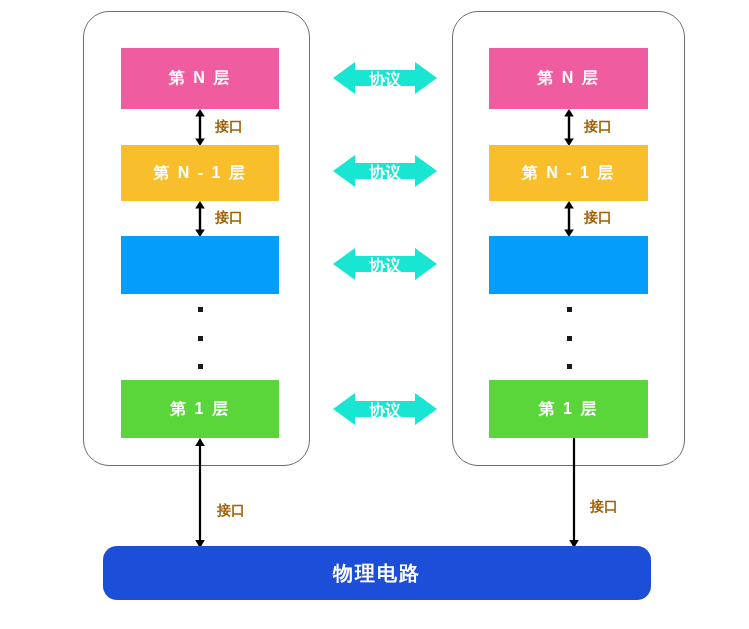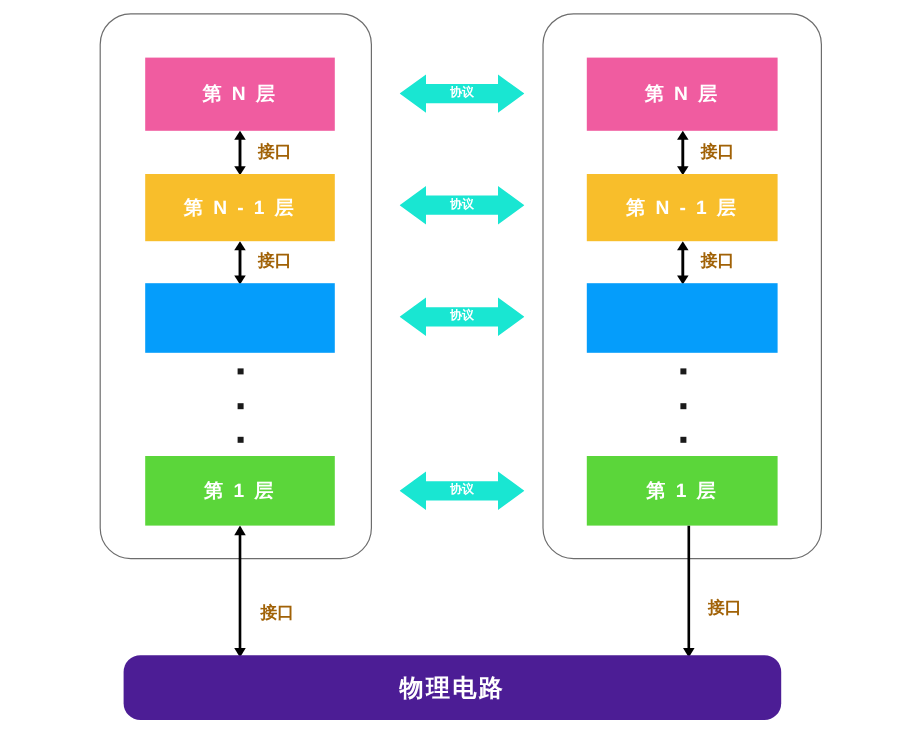--- a/index.html
+++ b/index.html
@@ -52,21 +52,21 @@
     white-space: nowrap;
   }
 
   
   .proto-arrow {
     position: absolute;
   }
   .proto-text {
     position: absolute;
     color: #ffffff;
-    font-size: 10px;
+    font-size: 16px;
     font-weight: bold;
     white-space: nowrap;
     text-align: center;
     pointer-events: none;
   }
 
   
   .dot {
     position: absolute;
     width: 5px;
@@ -191,17 +191,17 @@
   <svg class="proto-arrow" style="left:333px; top:246px;" width="104" height="36" viewBox="0 0 104 36">
     <polygon points="0,18 22,2 22,10 82,10 82,2 104,18 82,34 82,26 22,26 22,34" fill="#19E6D2"></polygon>
   </svg>
   <div class="proto-text" style="left:333px; top:256px; width:104px;">协议</div>
 
   <svg class="proto-arrow" style="left:333px; top:391px;" width="104" height="36" viewBox="0 0 104 36">
     <polygon points="0,18 22,2 22,10 82,10 82,2 104,18 82,34 82,26 22,26 22,34" fill="#19E6D2"></polygon>
   </svg>
   <div class="proto-text" style="left:333px; top:401px; width:104px;">协议</div>
 
-  <div class="phys-bar" style="left:103px; top:546px; width:548px; height:54px; background:#4c1d95;">
+  <div class="phys-bar" style="left:103px; top:546px; width:548px; height:54px; background:#1d4ed8;">
     <span>物理电路</span>
   </div>
 
 </div>
 
 </body></html>

